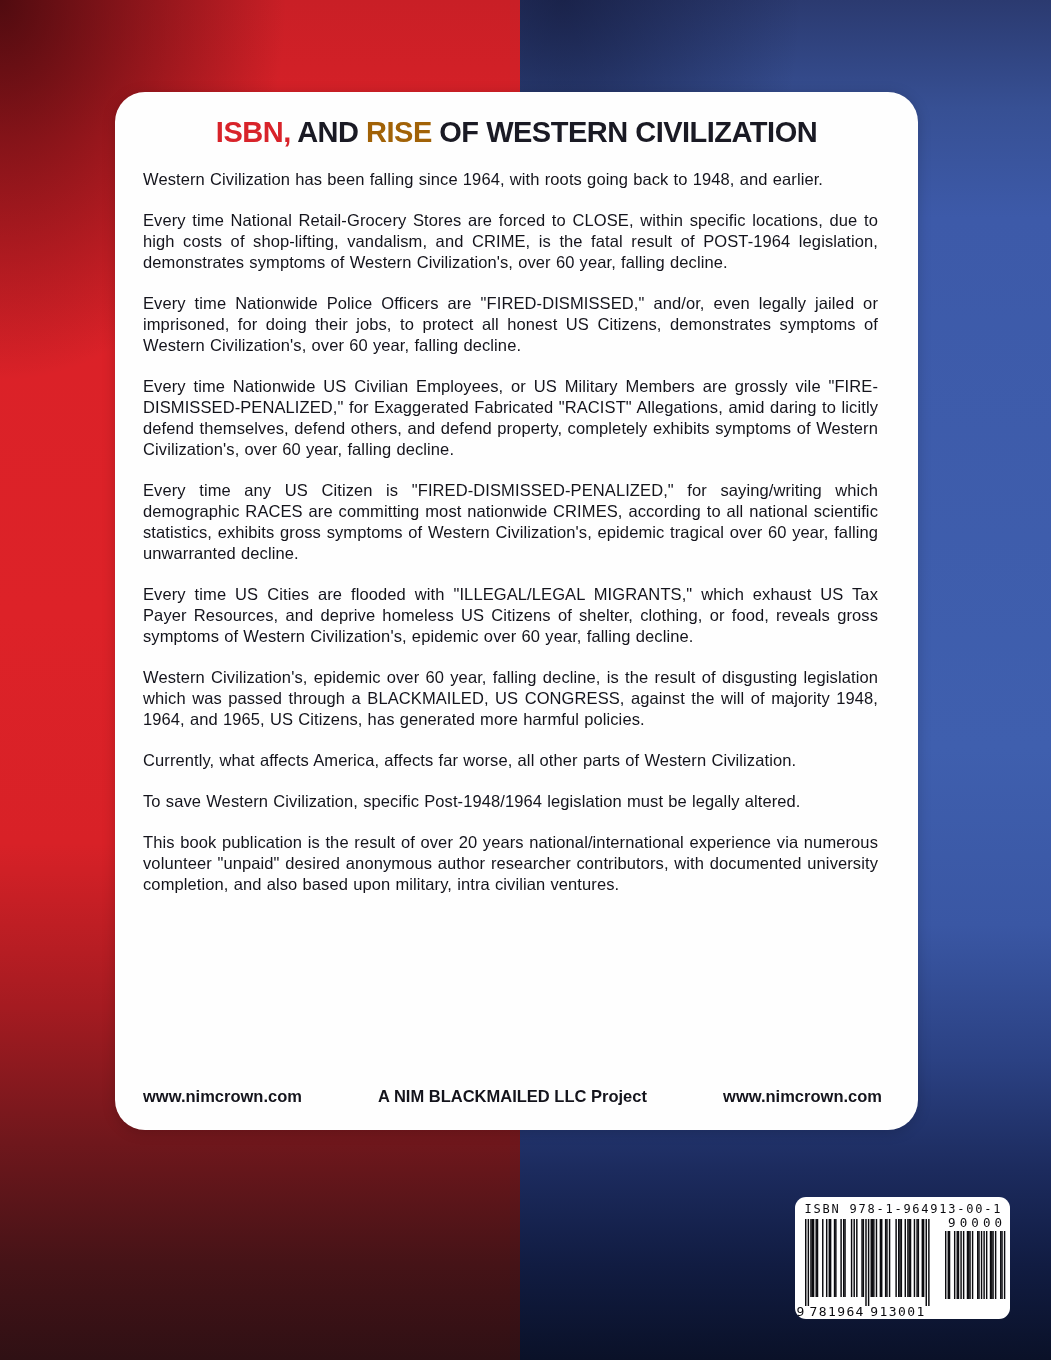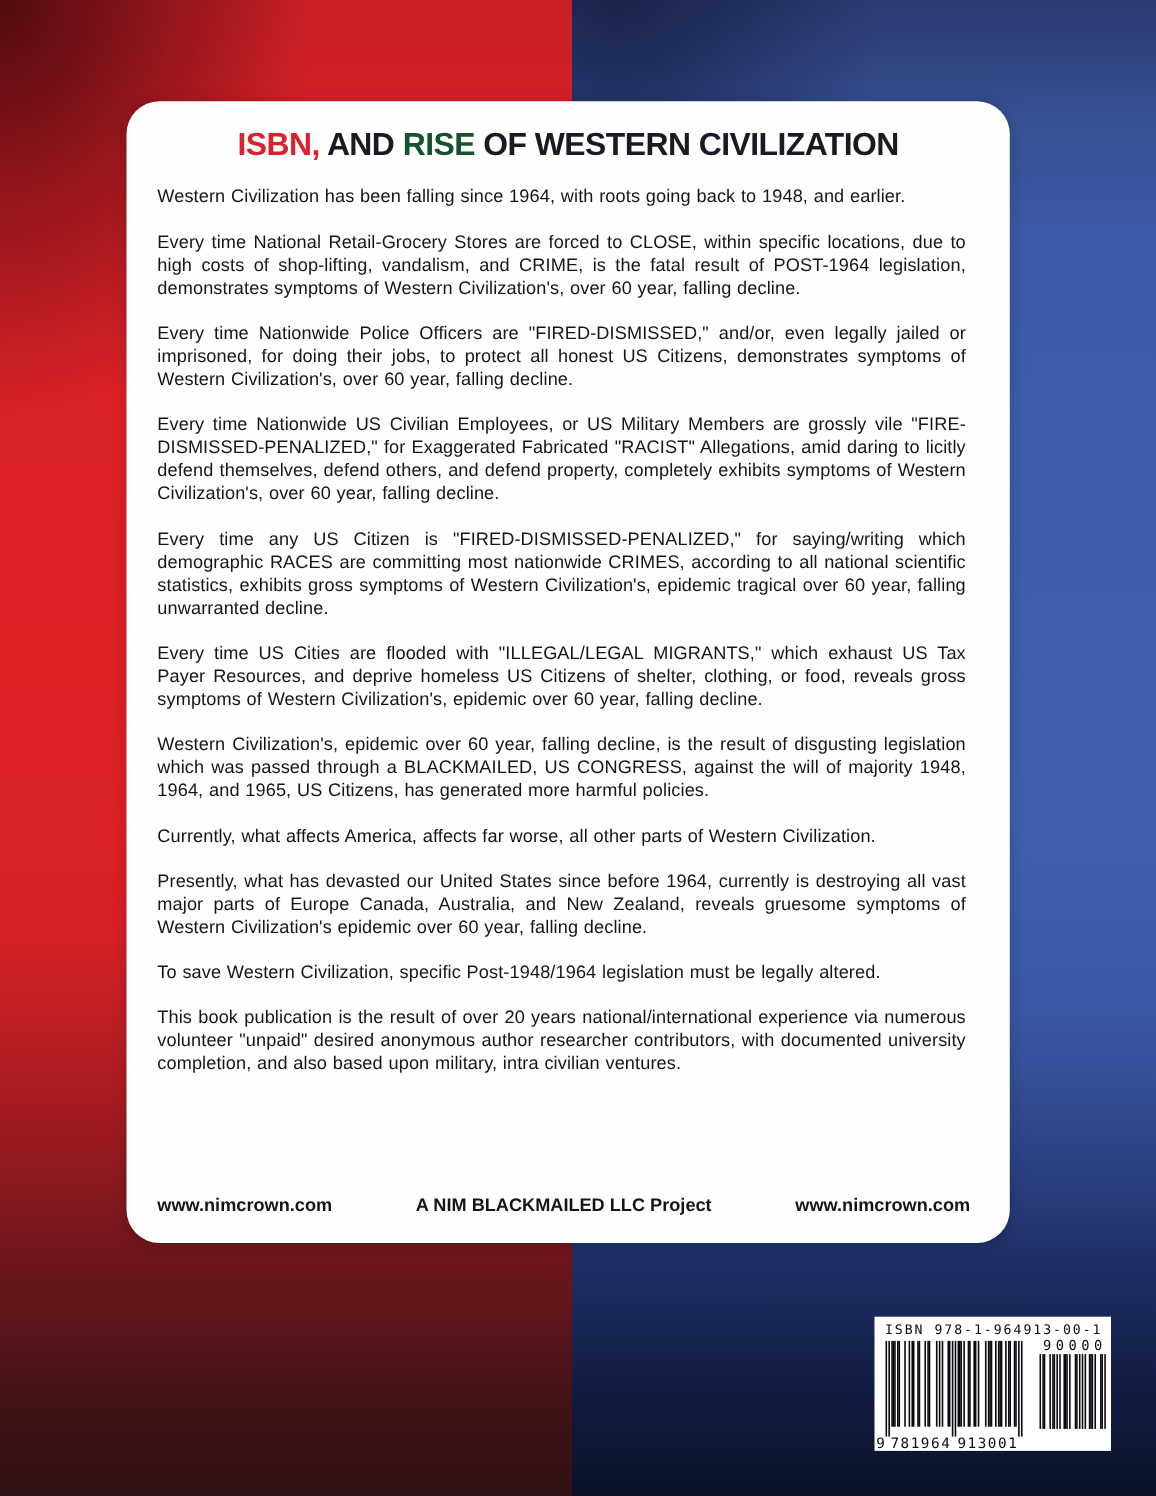--- a/index.html
+++ b/index.html
@@ -39,43 +39,43 @@
   }
   .footer {
     position:absolute; left:28px; right:36px; bottom:24px;
     display:flex; justify-content:space-between; align-items:baseline;
     font-size:16.5px; font-weight:bold; color:#14141c;
   }
   .footer .center { text-align:center; }
   .barcode-box {
     position:absolute; left:795px; top:1197px; width:215px; height:122px;
     background:#ffffff;
+    border-radius:11px;
   }
   .barcode-box svg { display:block; width:215px; height:122px; }
 </style>
 </head>
 <body>
 
 <div class="page">
   <div class="bg-left"></div>
   <div class="bg-right"></div>
 
   <div class="card">
-    <h1 class="title"><span style="color: rgb(216, 35, 42);">ISBN,</span><span> AND </span><span style="color: #14532d; text-align: right;">RISE</span><span> OF WESTERN CIVILIZATION</span></h1>
+    <h1 class="title"><span style="color: rgb(216, 35, 42);">ISBN,</span><span> AND </span><span style="color: #a16207; text-align: right;">RISE</span><span> OF WESTERN CIVILIZATION</span></h1>
 
     <div class="paras">
         <p>Western Civilization has been falling since 1964, with roots going back to 1948, and earlier.</p>
         <p>Every time National Retail-Grocery Stores are forced to CLOSE, within specific locations, due to high costs of shop-lifting, vandalism, and CRIME, is the fatal result of POST-1964 legislation, demonstrates symptoms of Western Civilization's, over 60 year, falling decline.</p>
         <p>Every time Nationwide Police Officers are "FIRED-DISMISSED," and/or, even legally jailed or imprisoned, for doing their jobs, to protect all honest US Citizens, demonstrates symptoms of Western Civilization's, over 60 year, falling decline.</p>
         <p>Every time Nationwide US Civilian Employees, or US Military Members are grossly vile "FIRE-DISMISSED-PENALIZED," for Exaggerated Fabricated "RACIST" Allegations, amid daring to licitly defend themselves, defend others, and defend property, completely exhibits symptoms of Western Civilization's, over 60 year, falling decline.</p>
         <p>Every time any US Citizen is "FIRED-DISMISSED-PENALIZED," for saying/writing which demographic RACES are committing most nationwide CRIMES, according to all national scientific statistics, exhibits gross symptoms of Western Civilization's, epidemic tragical over 60 year, falling unwarranted decline.</p>
         <p>Every time US Cities are flooded with "ILLEGAL/LEGAL MIGRANTS," which exhaust US Tax Payer Resources, and deprive homeless US Citizens of shelter, clothing, or food, reveals gross symptoms of Western Civilization's, epidemic over 60 year, falling decline.</p>
         <p>Western Civilization's, epidemic over 60 year, falling decline, is the result of disgusting legislation which was passed through a BLACKMAILED, US CONGRESS, against the will of majority 1948, 1964, and 1965, US Citizens, has generated more harmful policies.</p>
         <p>Currently, what affects America, affects far worse, all other parts of Western Civilization.</p>
-        <p>Presently, what has devasted our United States since before 1964, currently is destroying all vast major parts of Europe Canada, Australia, and New Zealand, reveals gruesome symptoms of Western Civilization's epidemic over 60 year, falling decline.</p>
         <p>To save Western Civilization, specific Post-1948/1964 legislation must be legally altered.</p>
         <p>This book publication is the result of over 20 years national/international experience via numerous volunteer "unpaid" desired anonymous author researcher contributors, with documented university completion, and also based upon military, intra civilian ventures.</p>
       </div>
 
     <div class="footer">
       <span>www.nimcrown.com</span>
       <span class="center">A NIM BLACKMAILED LLC Project</span>
       <span>www.nimcrown.com</span>
     </div>
   </div>

